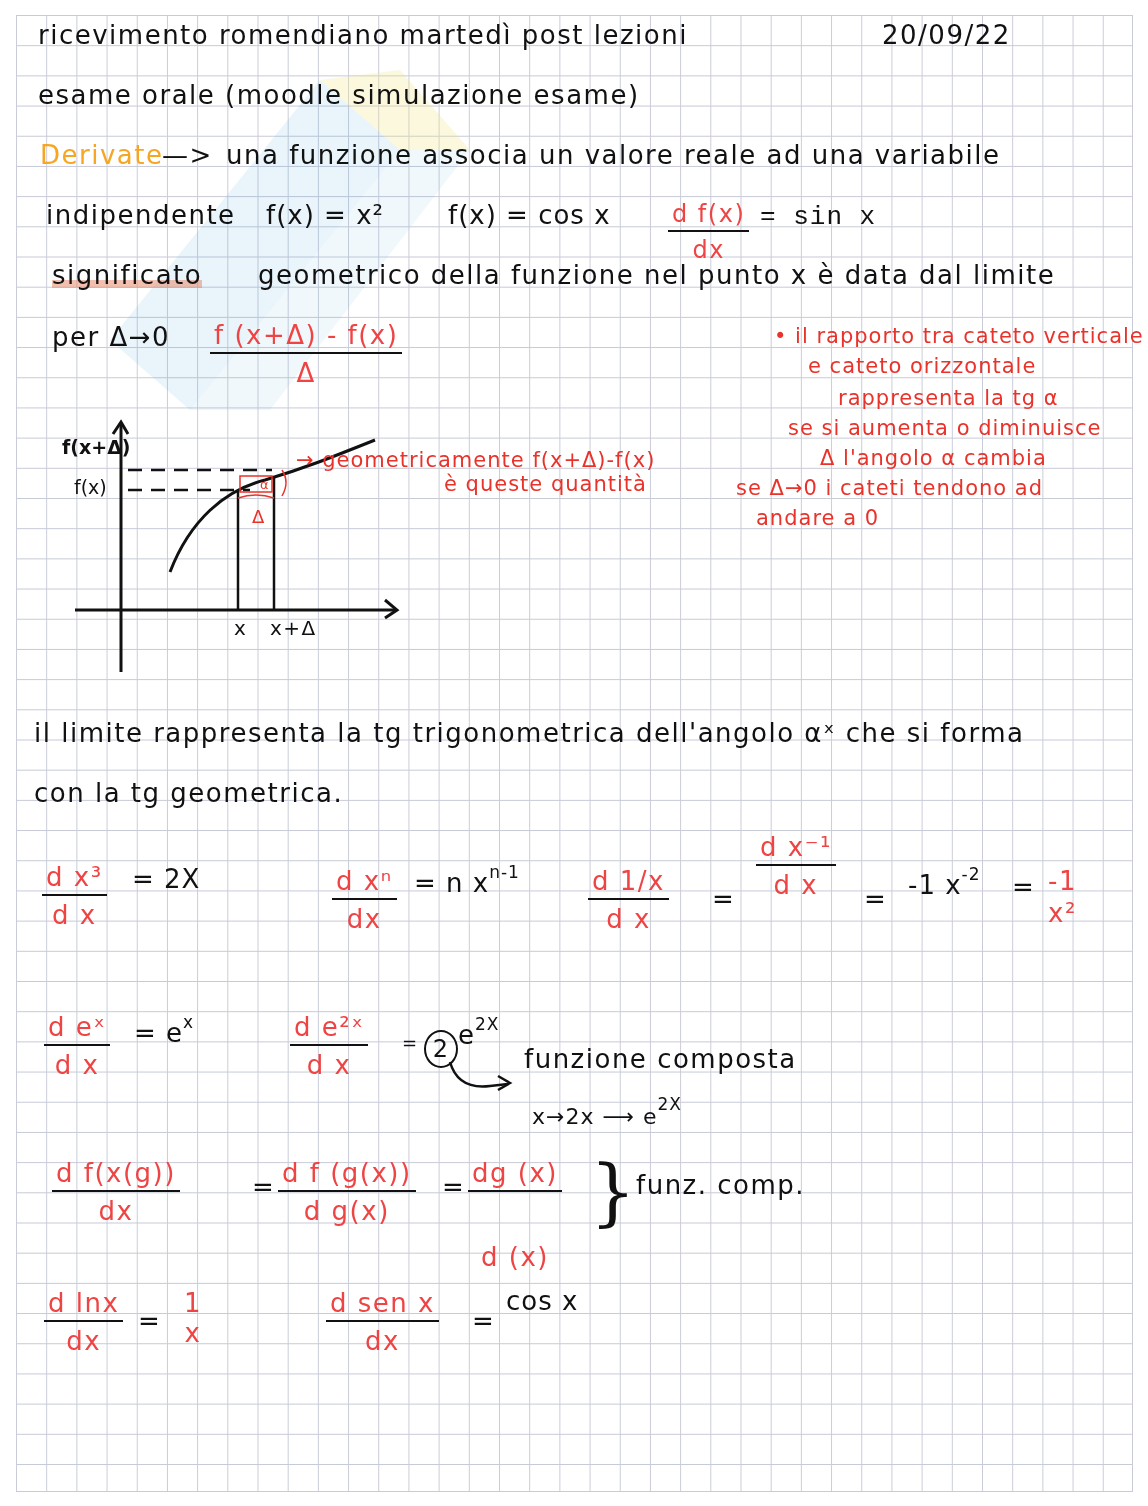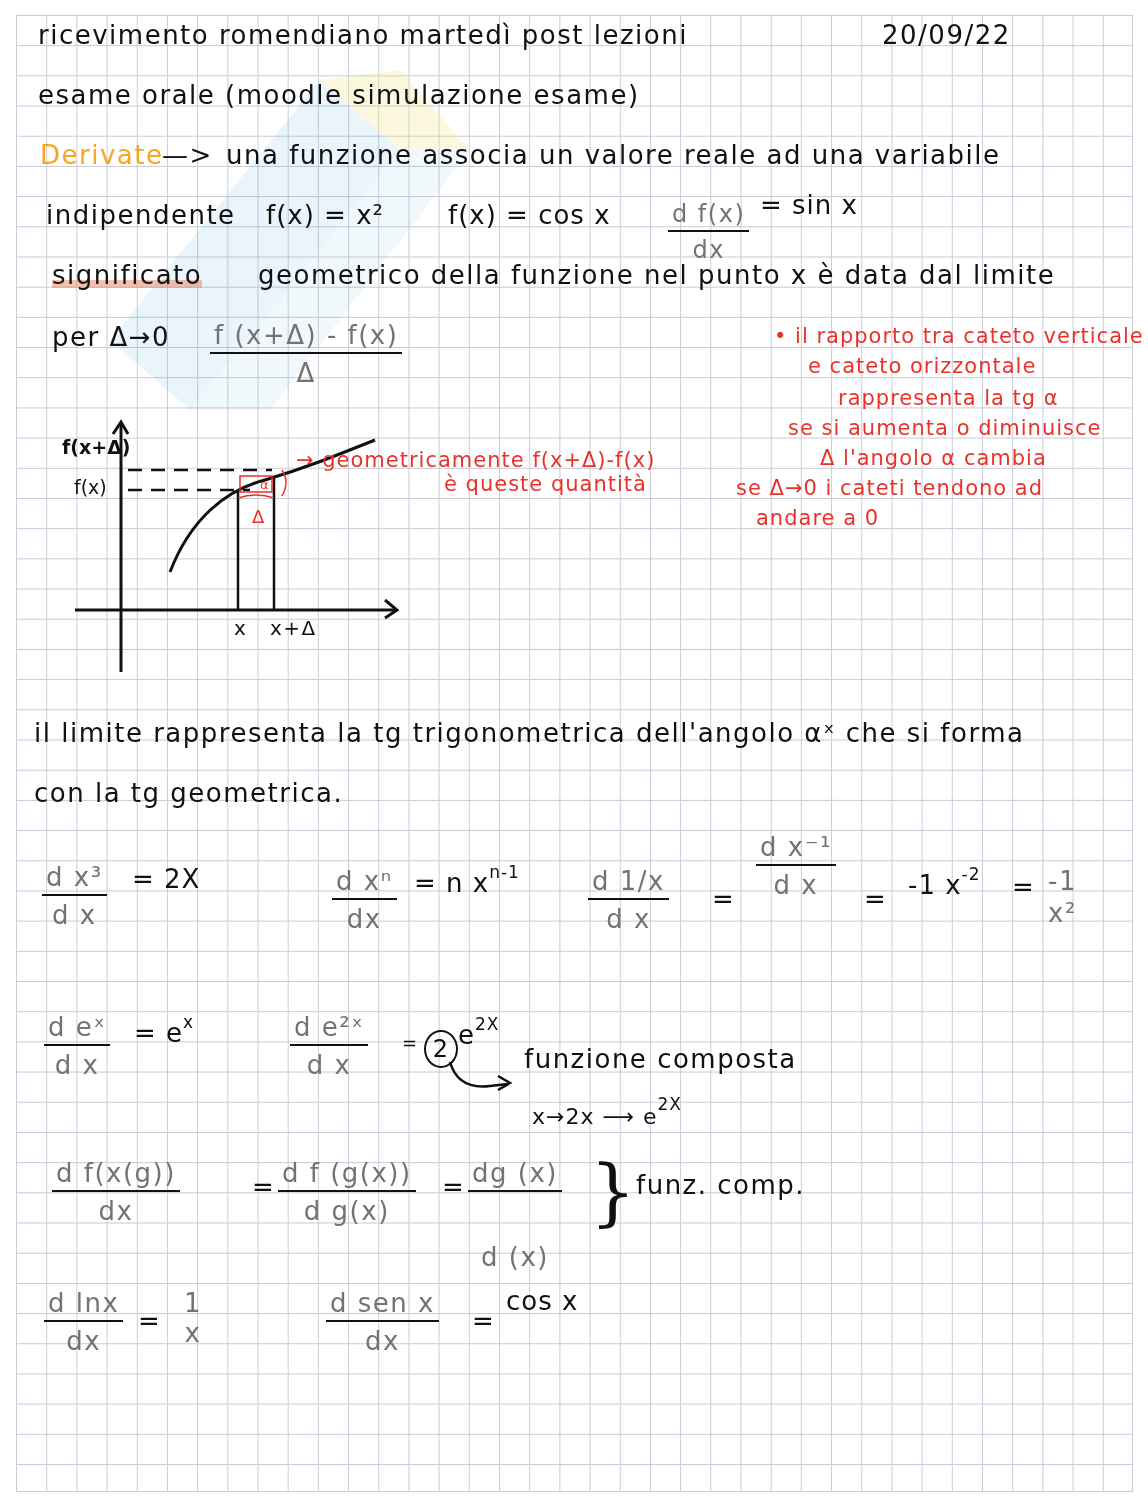--- a/index.html
+++ b/index.html
@@ -13,21 +13,21 @@
         background-size:30.2px 30.2px;
         border-right:1px solid #c9ccd8;border-bottom:1px solid #c9ccd8;}
   .watermark{position:absolute;left:70px;top:40px;width:460px;height:380px;pointer-events:none;}
   .hw{position:absolute;white-space:nowrap;font-family:"DejaVu Sans", sans-serif;
       font-size:26px;letter-spacing:1.5px;line-height:1;}
   .ink{color:#111;}
   .orange{color:#f5a623;}
   .red{color:#e8322a;font-size:21px;letter-spacing:1px;}
   .hl{background:linear-gradient(to top, rgba(232,140,110,0.55) 0 8px, transparent 8px);}
   .frac{position:absolute;display:inline-flex;flex-direction:column;align-items:center;
-        font-size:26px;letter-spacing:1.5px;color:#737373;}
+        font-size:26px;letter-spacing:1.5px;color:#ef4444;}
   .frac .num{border-bottom:2.5px solid #111;padding:0 4px 2px 4px;white-space:nowrap;}
   .frac .den{padding-top:4px;white-space:nowrap;}
   sup{font-size:17px;vertical-align:14px;line-height:0;}
   .math{position:absolute;font-size:26px;white-space:nowrap;color:#111;letter-spacing:1px;}
   svg.graph{position:absolute;left:40px;top:410px;}
 </style>
 </head>
 <body>
 
 <div class="page"></div>
@@ -46,21 +46,21 @@
 <div class="hw ink" style="left:162px;top:142px;">—&gt;</div>
 <div class="hw ink" style="left:226px;top:142px;">una funzione associa un valore reale ad una variabile</div>
 
 <div class="hw ink" style="left:46px;top:202px;">indipendente</div>
 <div class="math" style="left:266px;top:200px;"><span>f(x) = x²</span></div>
 <div class="math" style="left:448px;top:200px;"><span>f(x) = cos x</span></div>
 <div class="frac" style="left:668px;top:200px;font-size:24px;">
   <span class="num">d f(x)</span>
   <span class="den">dx</span>
 </div>
-<div class="math" style="left:760px;top:190px;">= sin x</div>
+<div class="math" style="left:760px;top:202px;font-family:Liberation Mono, monospace;">= sin x</div>
 
 <div class="hw ink hl" style="left:52px;top:262px;">significato</div>
 <div class="hw ink" style="left:258px;top:262px;">geometrico della funzione nel punto x è data dal limite</div>
 <div class="hw ink" style="left:52px;top:324px;">per Δ→0</div>
 <div class="frac" style="left:210px;top:320px;">
   <span class="num">f (x+Δ) - f(x)</span>
   <span class="den">Δ</span>
 </div>
 
 <div class="hw red" style="left:774px;top:326px;"><span>•</span> <span>il rapporto tra cateto verticale</span></div>

